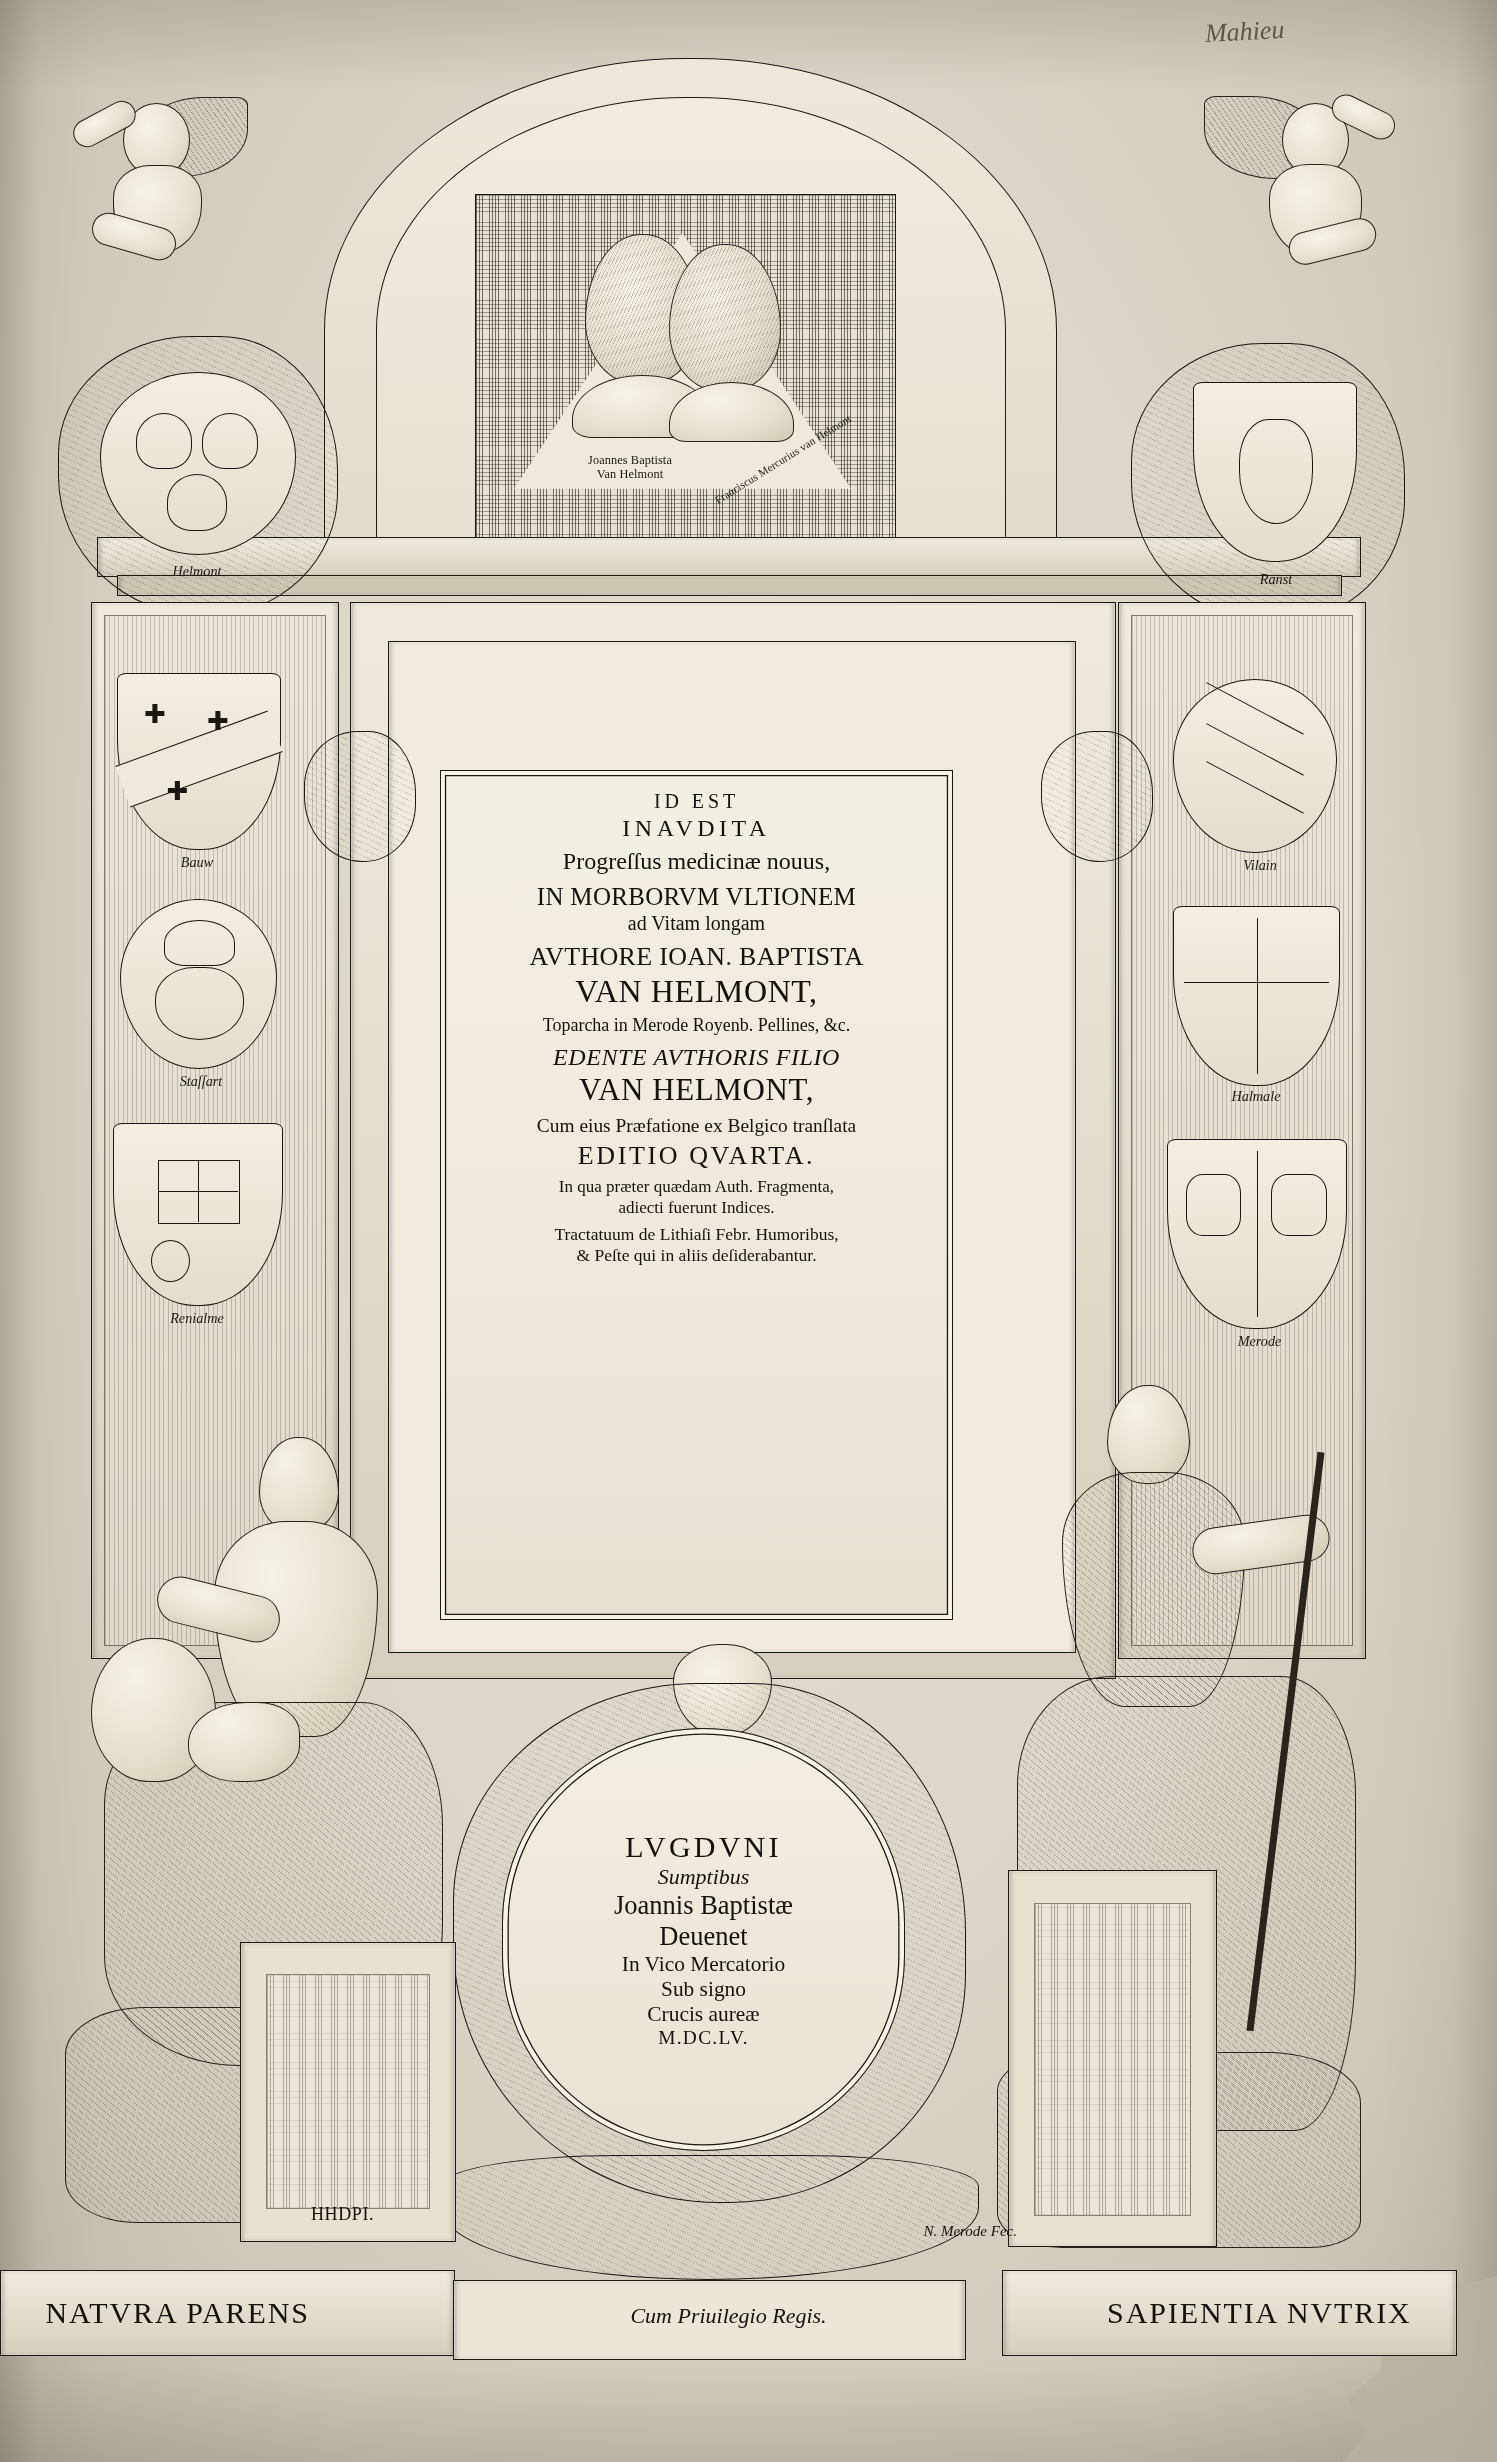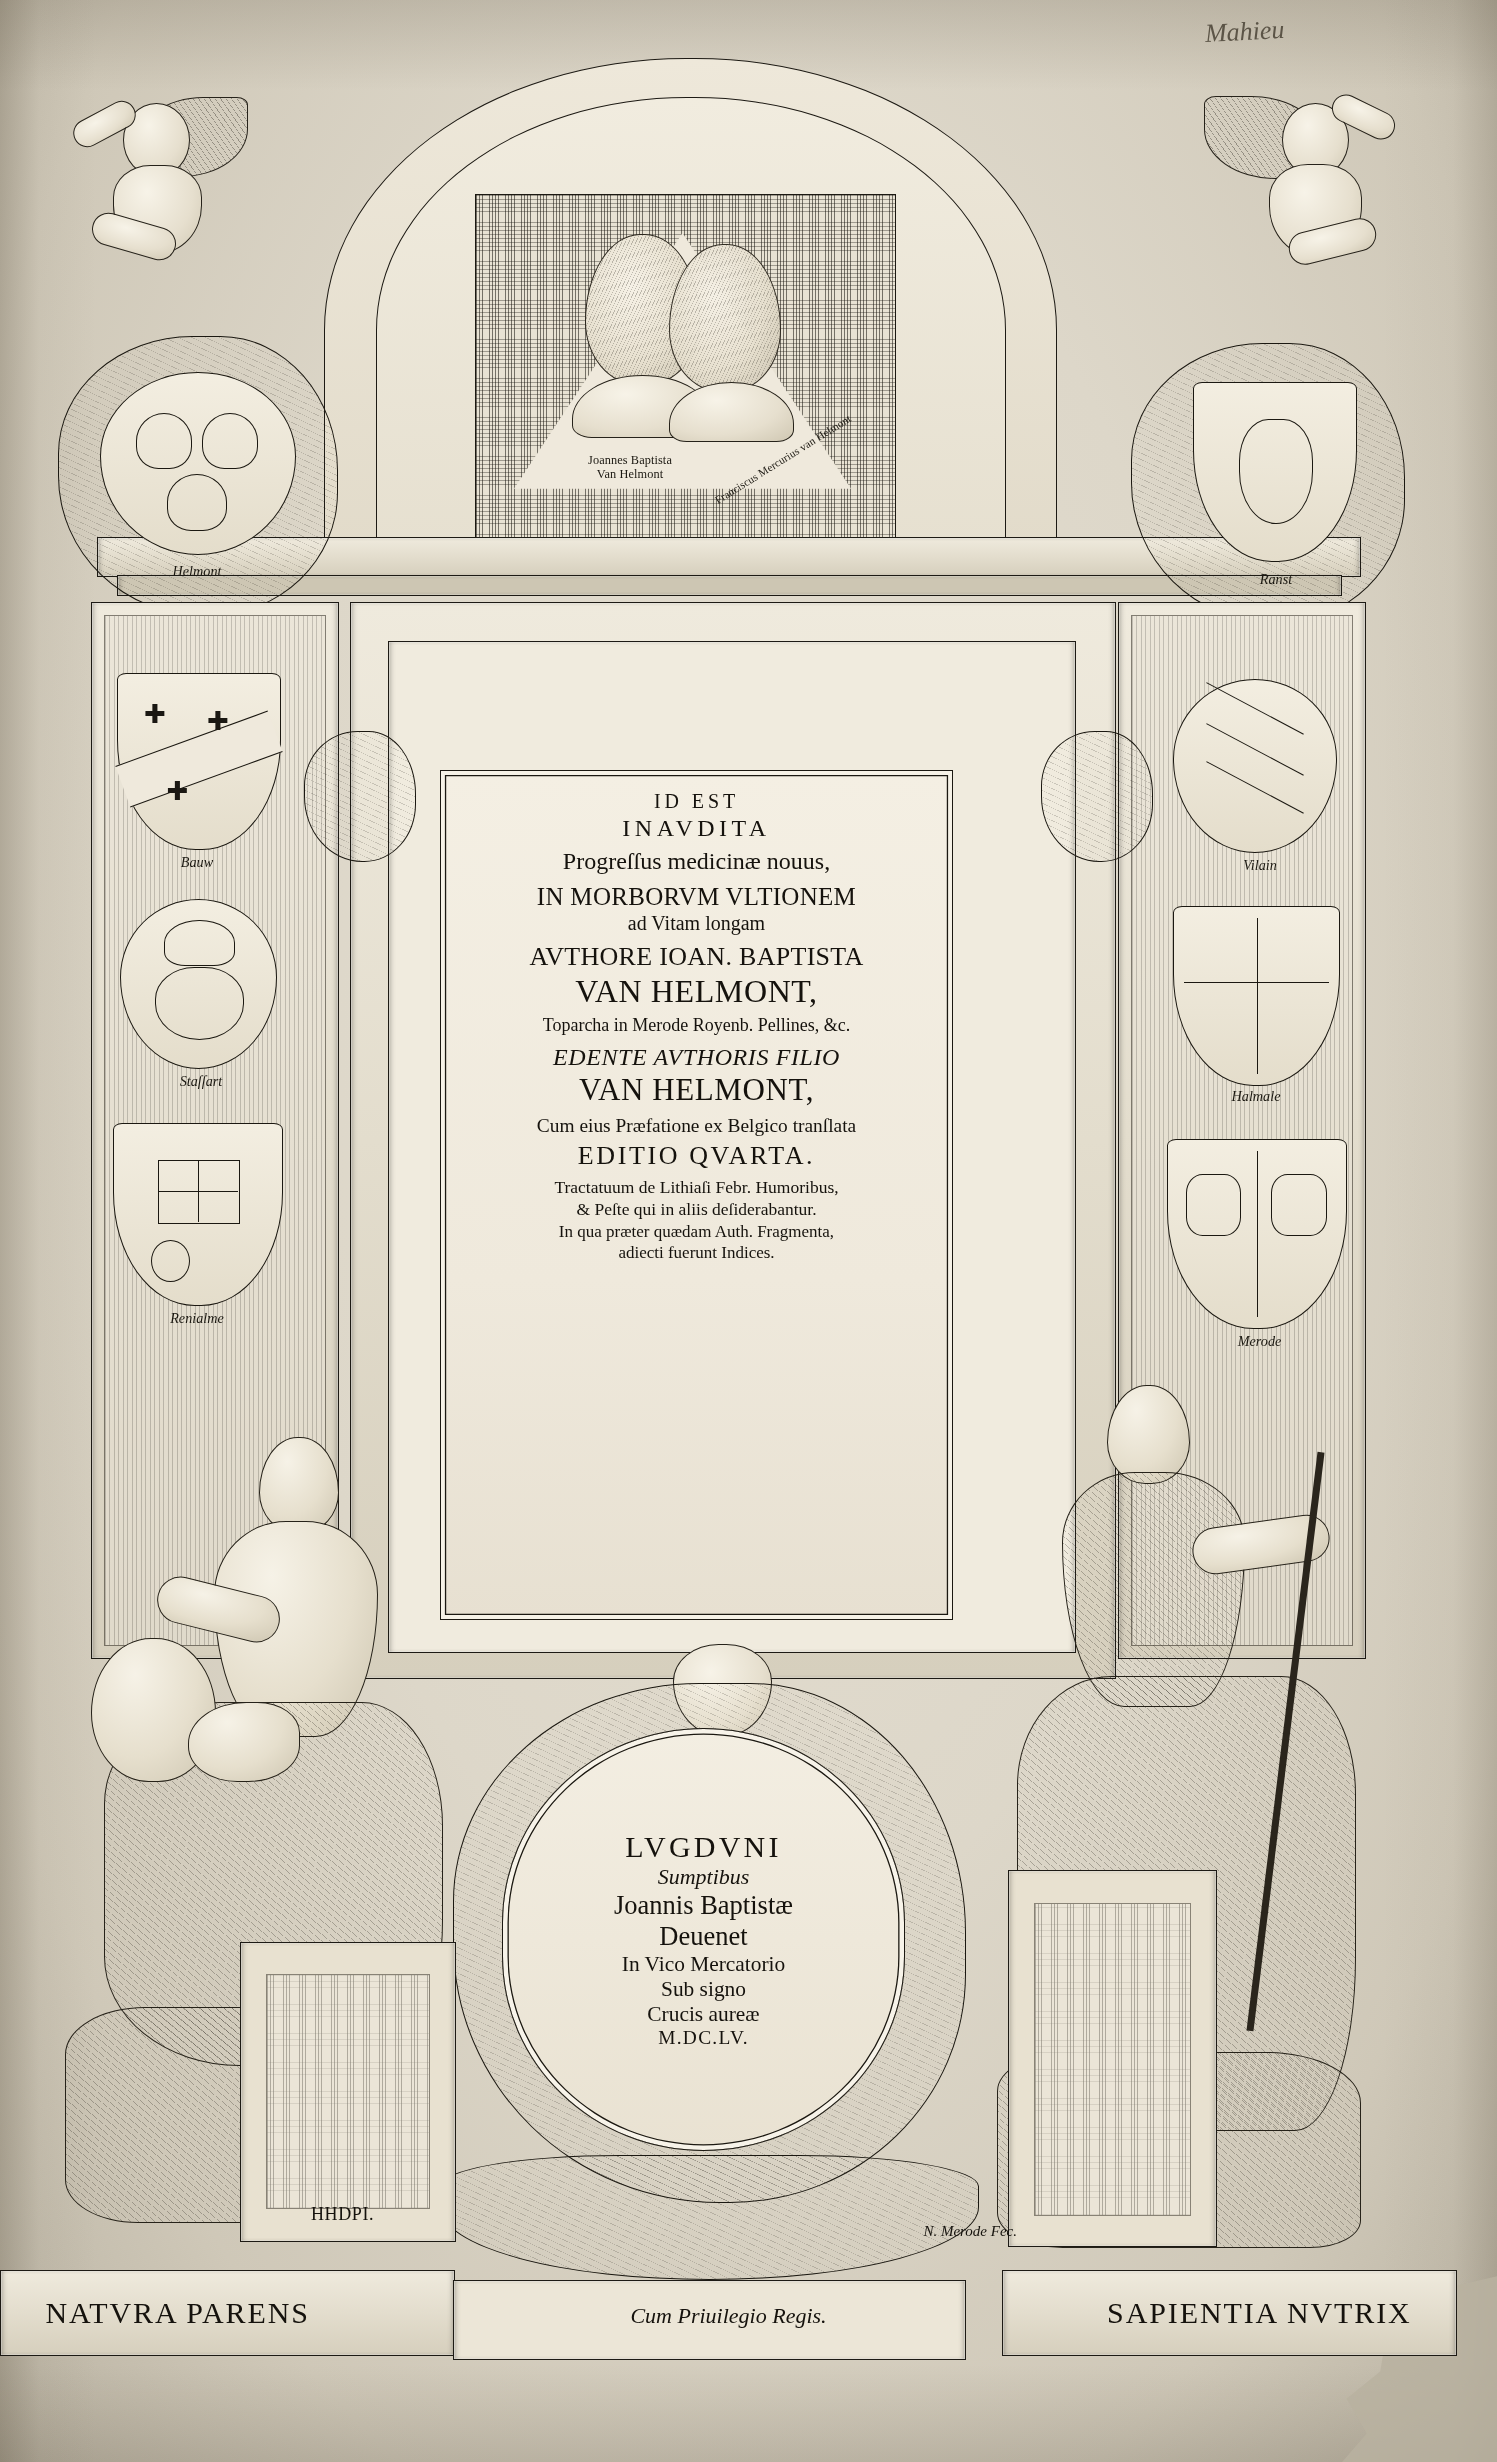--- a/index.html
+++ b/index.html
@@ -391,24 +391,24 @@
         <span class="t-line l6">Progreſſus medicinæ nouus,</span>
         <span class="t-line l7">IN MORBORVM VLTIONEM</span>
         <span class="t-line l8">ad Vitam longam</span>
         <span class="t-line l9">AVTHORE  IOAN. BAPTISTA</span>
         <span class="t-line l10">VAN HELMONT,</span>
         <span class="t-line l11">Toparcha in Merode Royenb. Pellines, &amp;c.</span>
         <span class="t-line l12">EDENTE AVTHORIS FILIO</span>
         <span class="t-line l14">VAN HELMONT,</span>
         <span class="t-line l15">Cum eius Præfatione ex Belgico tranſlata</span>
         <span class="t-line l16">EDITIO QVARTA.</span>
+        <span class="t-line l17" style="white-space:pre-line;">In qua præter quædam Auth. Fragmenta,
+adiecti fuerunt Indices.</span>
         <span class="t-line l18" style="white-space:pre-line;">Tractatuum de Lithiaſi Febr. Humoribus,
 &amp; Peſte qui in aliis deſiderabantur.</span>
-        <span class="t-line l17" style="white-space:pre-line;">In qua præter quædam Auth. Fragmenta,
-adiecti fuerunt Indices.</span>
       </div>
     </div>
 
     <div class="cartouche-scroll" style="left:278px; top:686px; width:110px; height:129px;"></div>
     <div class="cartouche-scroll" style="right:278px; top:686px; width:110px; height:129px;"></div>
 
     <div class="body-shape" style="left:647px; top:1599px; width:97px; height:91px; border-radius:46% 46% 50% 50% / 40% 40% 60% 60%;"></div>
     <div class="cartouche-scroll" style="left:427px; top:1638px; width:511px; height:518px;"></div>
 
     <div id="imprint">

